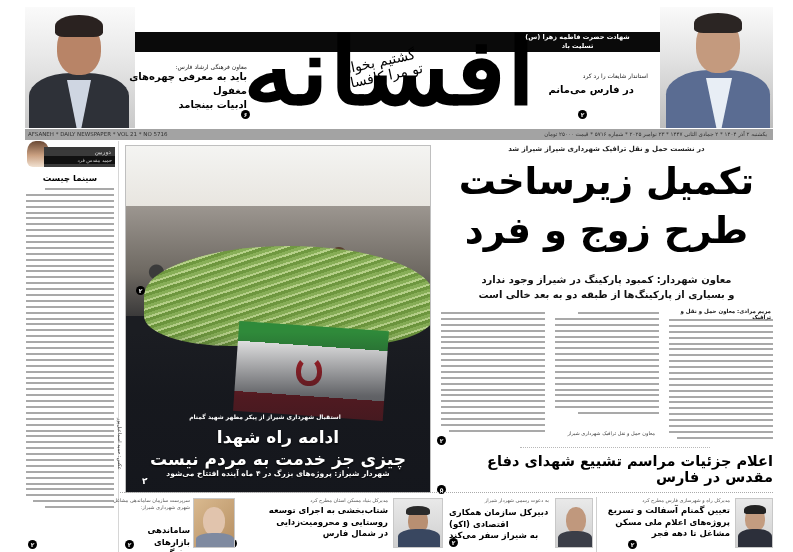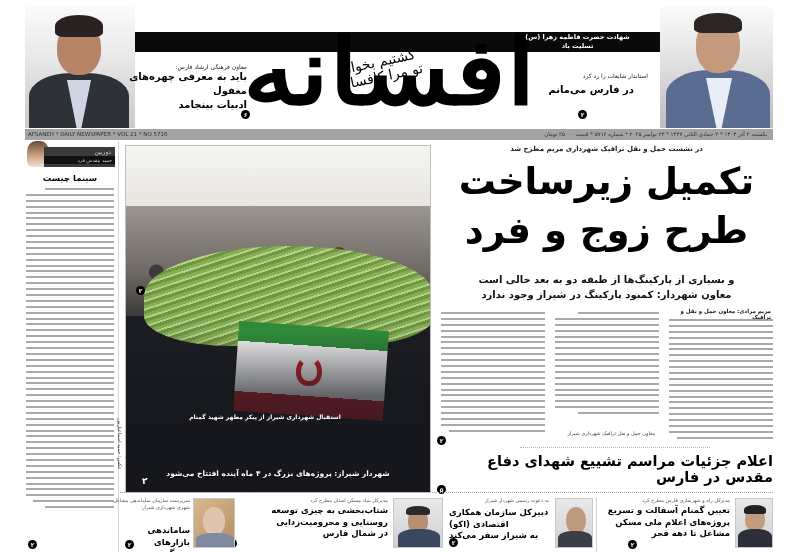--- a/index.html
+++ b/index.html
@@ -198,34 +198,38 @@
 <div class="abs" style="left:118px;top:141px;width:1px;height:411px;background:#d6d6d6;"></div>
 
 <div class="abs main-photo">
   <div class="ph-sky"></div>
   <div class="ph-crowd"></div>
   <div class="ph-flowers"></div>
   <div class="ph-flag"></div>
   <div class="ph-emblem"></div>
   <div class="ph-dark"></div>
   <div class="ph-kicker">استقبال شهرداری شیراز از پیکر مطهر شهید گمنام</div>
+  <div class="ph-h1">
+    <div>ادامه راه شهدا</div>
+    <div>چیزی جز خدمت به مردم نیست</div>
+  </div>
   <div class="ph-sub">شهردار شیراز: پروژه‌های بزرگ در ۴ ماه آینده افتتاح می‌شود</div>
   <div class="ph-badge">۲</div>
   <div class="abs badge ph-badge2">۲</div>
 </div>
 <div class="abs ph-credit">عکس: حمید اسماعیل‌پور</div>
 
-<div class="abs lead-kicker">در نشست حمل و نقل ترافیک شهرداری مریم مطرح شد</div>
+<div class="abs lead-kicker">در نشست حمل و نقل ترافیک شهرداری شیراز شیراز شد</div>
 <div class="abs lead-h1">
   <div>تکمیل زیرساخت</div>
   <div>طرح زوج و فرد</div>
 </div>
 <div class="abs lead-sub">
+  <div>معاون شهردار: کمبود پارکینگ در شیراز وجود ندارد</div>
   <div>و بسیاری از پارکینگ‌ها از طبقه دو به بعد خالی است</div>
-  <div>معاون شهردار: کمبود پارکینگ در شیراز وجود ندارد</div>
 </div>
 
 <div class="abs lead-cols">
   <div class="c c1">
     <span class="lead-name">مریم مرادی: معاون حمل و نقل و ترافیک</span>
     <div class="body-lines" style="right:0;top:9px;width:104px;">
       <i></i>
         <i></i>
         <i></i>
         <i></i>
@@ -336,21 +340,21 @@
     <div>دبیرکل سازمان همکاری</div>
     <div>اقتصادی (اکو)</div>
     <div>به شیراز سفر می‌کند</div>
   </div>
   <div class="abs badge btm-badge" style="left:56px;top:43px;">۲</div>
 </div>
 
 <div class="abs btm-item" style="left:228px;width:162px;">
   <div class="btm-kicker" style="right:2px;top:2px;">مدیرکل بنیاد مسکن استان مطرح کرد</div>
   <div class="btm-title" style="right:2px;top:10px;">
-    <div>شتاب‌بخشی به چیزی توسعه</div>
+    <div>شتاب‌بخشی به اجرای توسعه</div>
     <div>روستایی و محرومیت‌زدایی</div>
     <div>در شمال فارس</div>
   </div>
   <div class="abs badge btm-badge" style="left:0;top:44px;">۵</div>
 </div>
 
 <div class="abs btm-item" style="left:125px;width:110px;">
   <div class="btm-photo" style="right:0;width:42px;background:linear-gradient(135deg,#d9b98f,#b68f62);">
     <div class="head" style="left:9px;top:8px;width:22px;height:28px;background:#e1c4ad;"></div>
     <div class="suit" style="left:2px;width:38px;height:14px;background:#7f8aa0;"></div>

